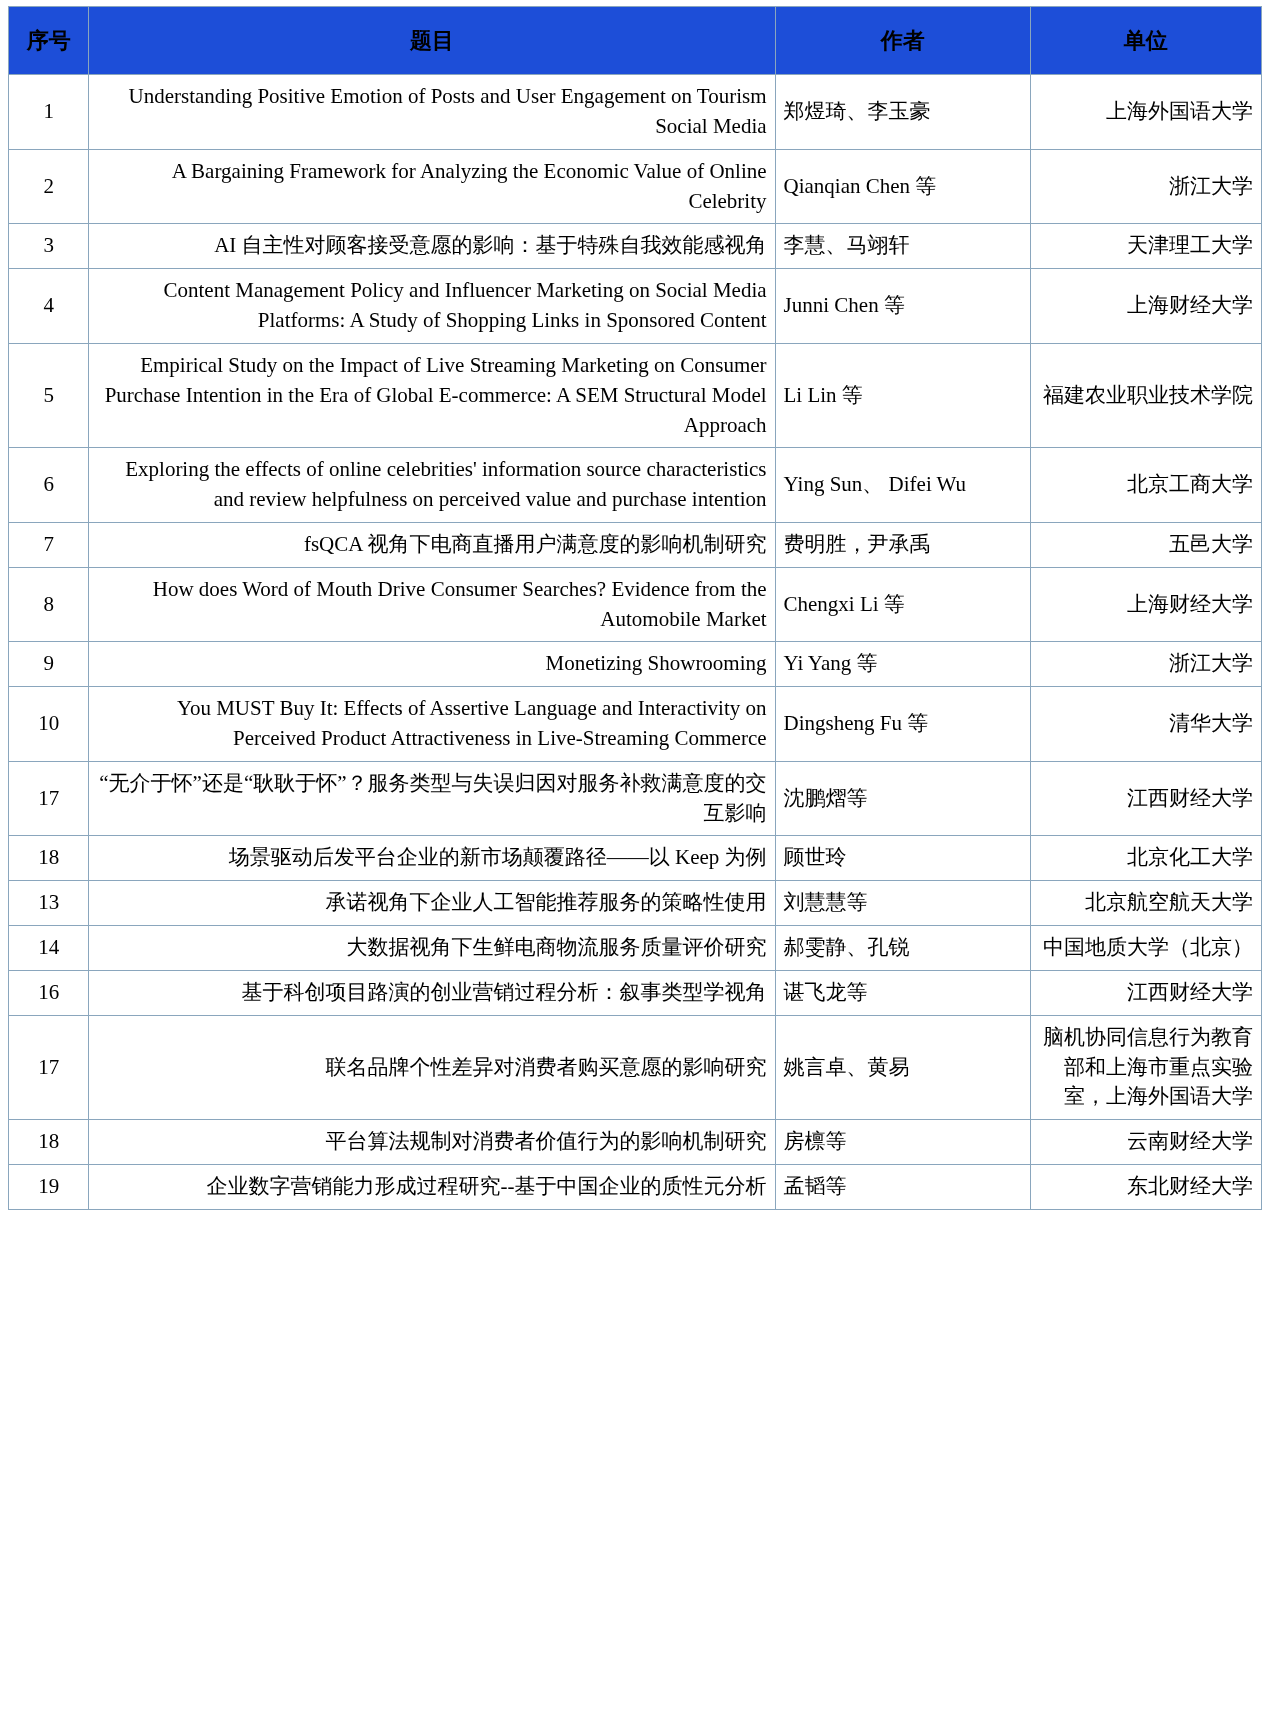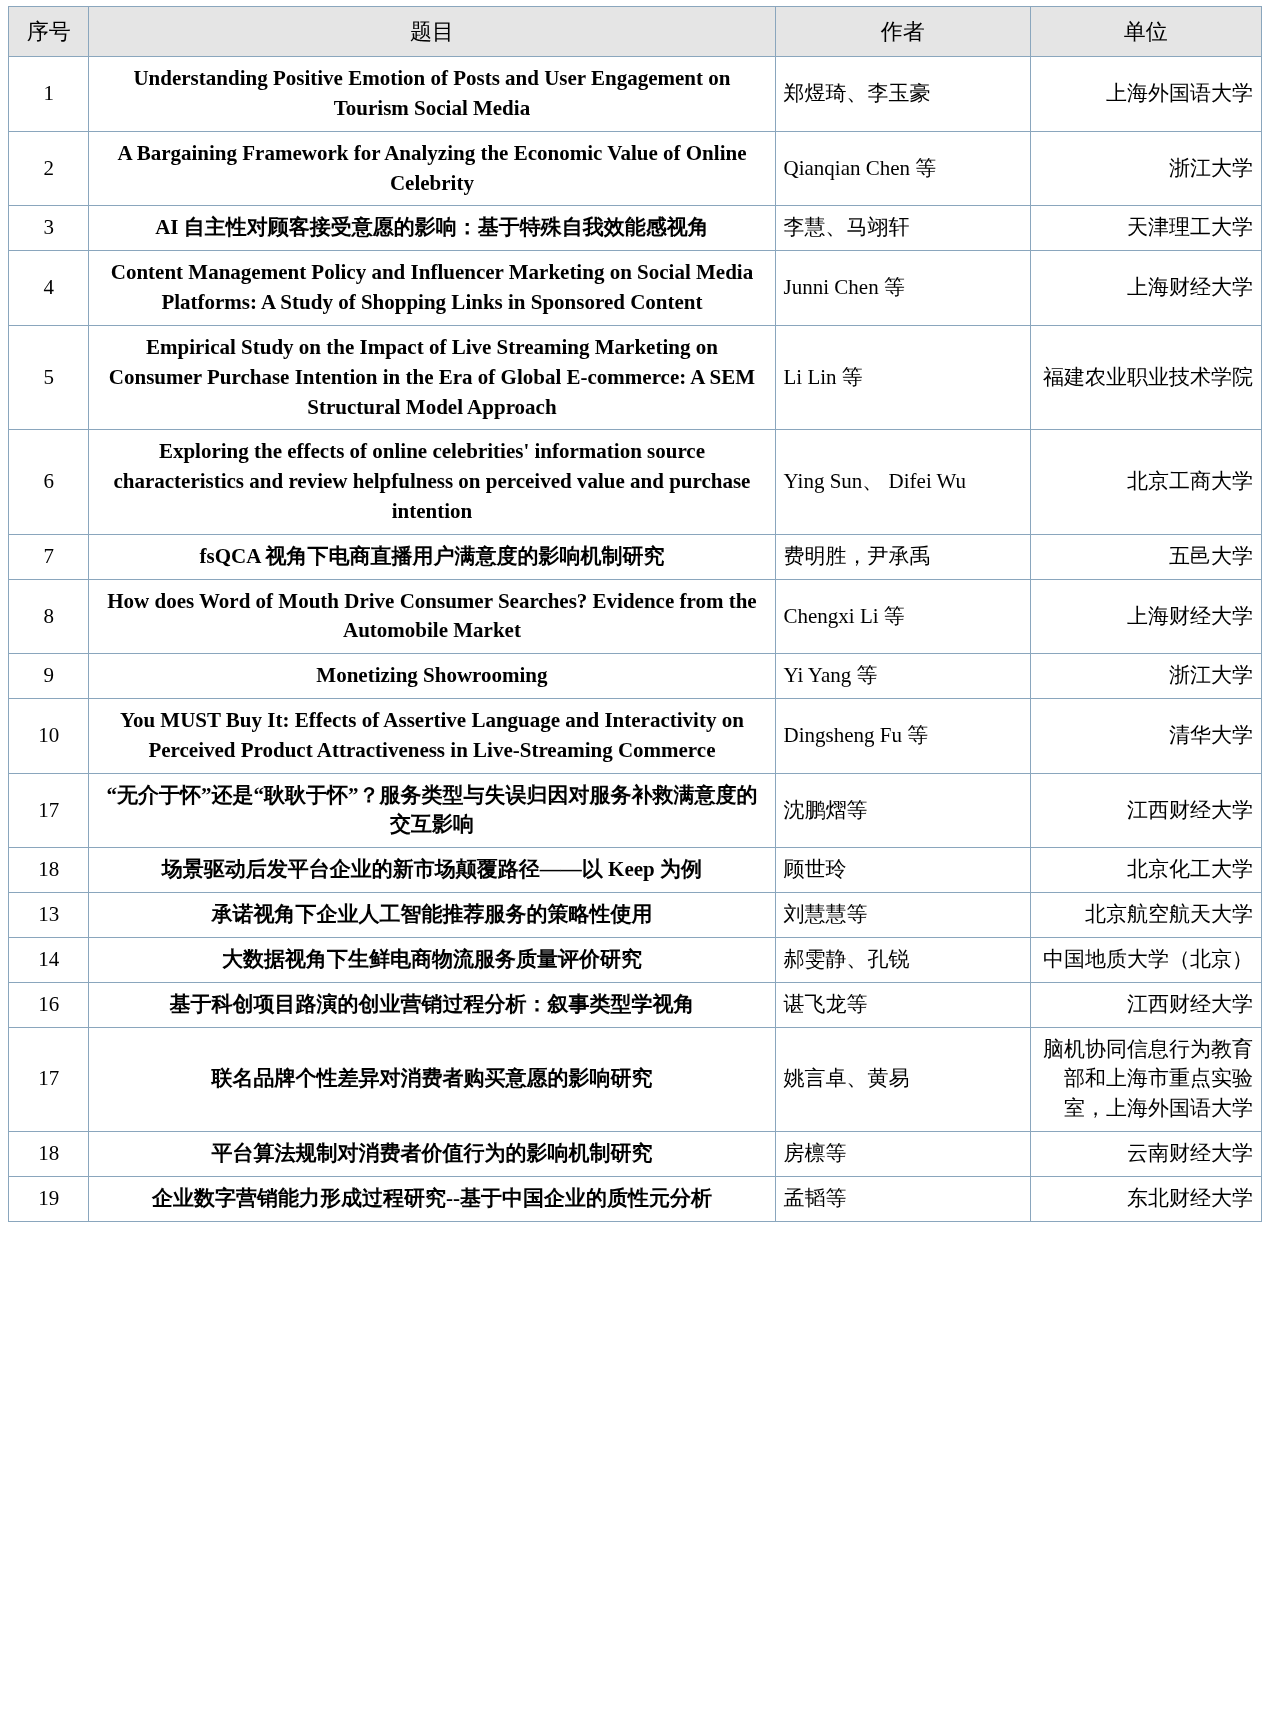--- a/index.html
+++ b/index.html
@@ -29,35 +29,34 @@
 
   table.paper-table th,
   table.paper-table td {
     border: 1px solid #8aa6bd;
     vertical-align: middle;
     padding: 7px 8px;
     font-size: 21px;
     line-height: 1.42;
   }
   table.paper-table thead th {
-    background: #e5e5e5;
+    background: #1d4ed8;
     text-align: center;
-    font-weight: normal;
+    font-weight: bold;
     font-size: 22px;
-    padding: 9px 6px;
+    padding: 18px 6px;
   }
   td.idx {
     text-align: center;
     font-size: 21px;
   }
   td.title {
-    text-align: center;
+    text-align: right;
     padding-left: 10px;
     padding-right: 8px;
-    font-weight: bold;
   }
   td.authors {
     text-align: left;
   }
   td.org {
     text-align: right;
   }
 </style>
 </head>
 <body>

